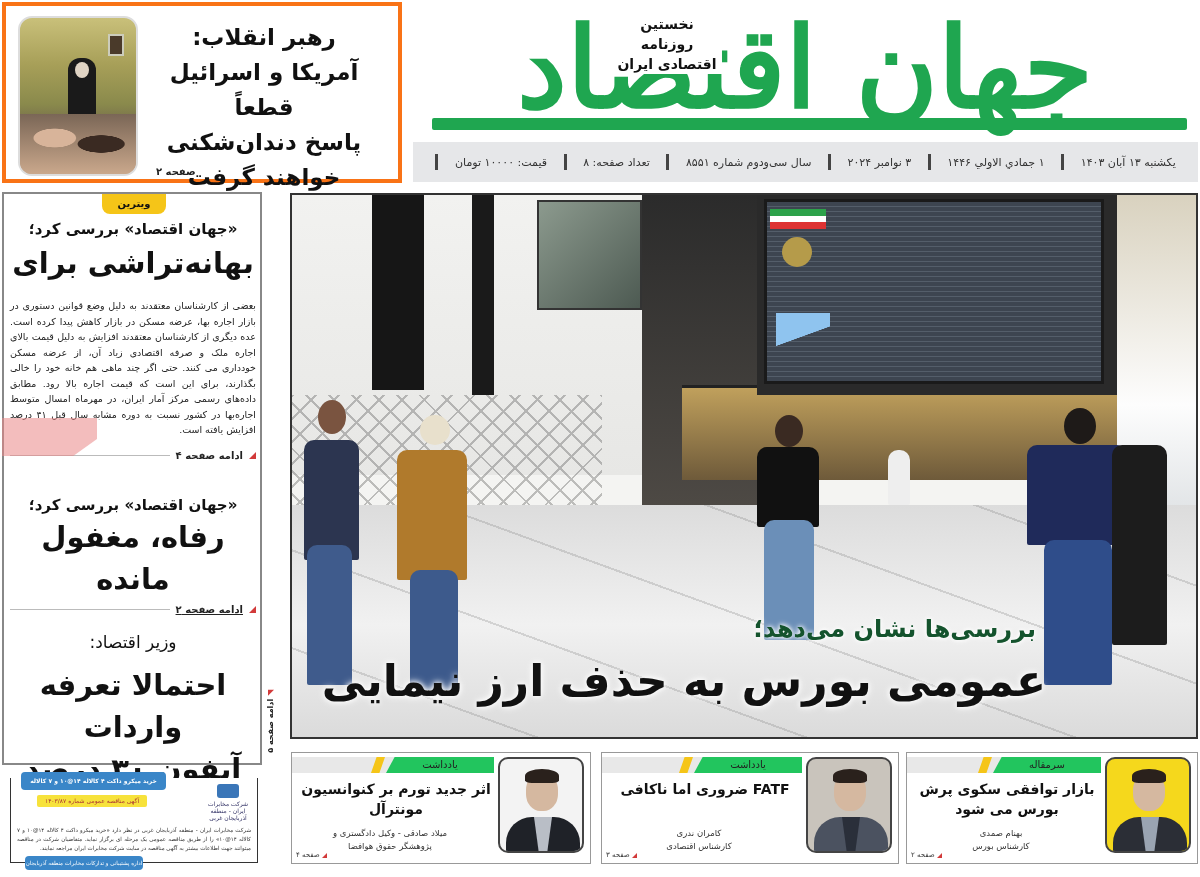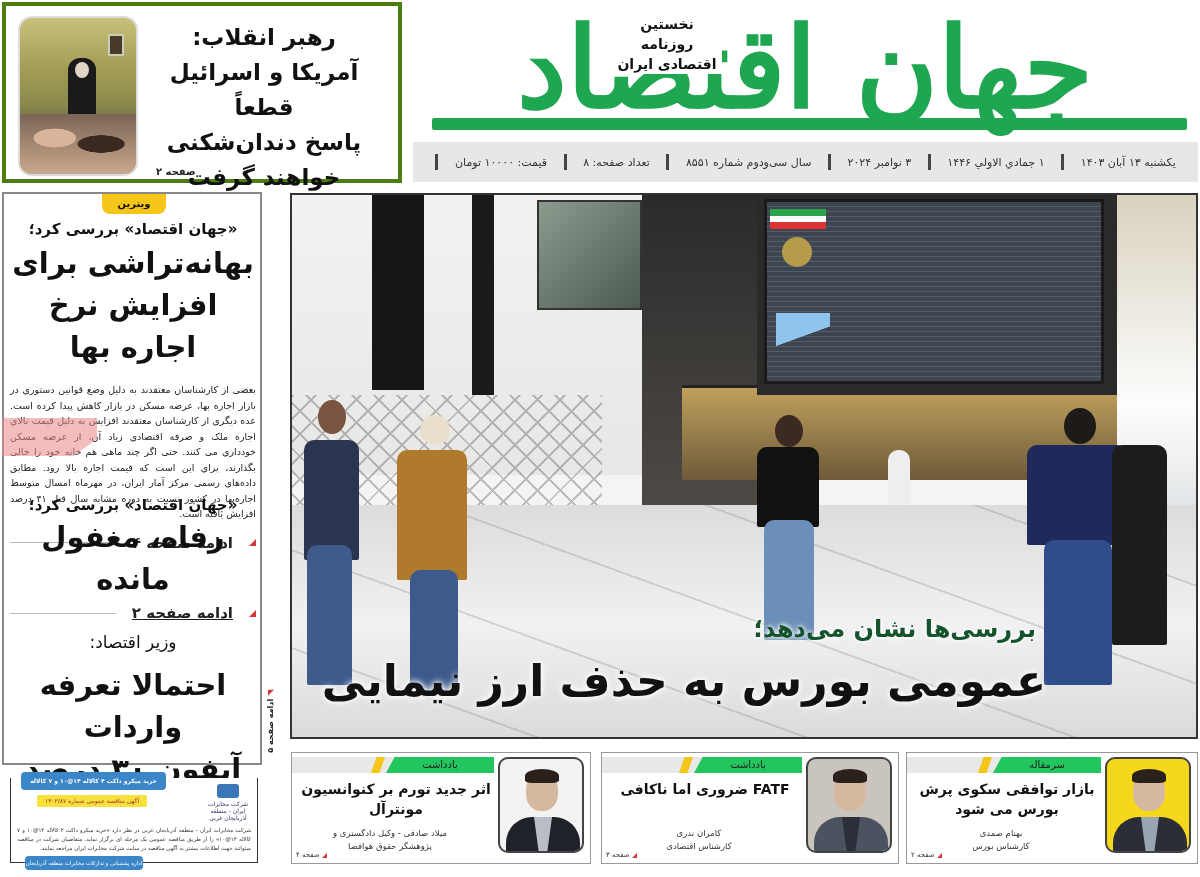--- a/index.html
+++ b/index.html
@@ -2,21 +2,21 @@
 <html><head>
   <meta charset="utf-8">
   <style>
     * { box-sizing: border-box; margin: 0; padding: 0; }
     html, body { width: 1200px; height: 877px; background: #ffffff; overflow: hidden; }
     body { position: relative; font-family: "DejaVu Sans", sans-serif; color: #111; direction: rtl; }
 
     
     .teaser {
       position: absolute; left: 2px; top: 2px; width: 400px; height: 181px;
-      border: 4px solid #4d7c0f; background: #fff;
+      border: 4px solid #f97316; background: #fff;
     }
     .teaser-photo {
       position: absolute; left: 12px; top: 10px; width: 120px; height: 160px;
       border-radius: 14px; overflow: hidden;
       background: linear-gradient(180deg, #c9c07a 0%, #a79f58 30%, #8a8a4c 55%, #6b5d4a 75%, #c9a98a 100%);
       border: 2px solid #ddd;
     }
     .teaser-photo .figure { position: absolute; left: 48px; top: 40px; width: 28px; height: 60px; background: #1a1a1a; border-radius: 12px 12px 4px 4px; }
     .teaser-photo .face { position: absolute; left: 55px; top: 44px; width: 14px; height: 16px; background: #e0d4c4; border-radius: 50%; }
     .teaser-photo .frame { position: absolute; left: 88px; top: 16px; width: 16px; height: 22px; background: #4a3a2a; border: 2px solid #ccb; }
@@ -55,22 +55,22 @@
     .tag-yellow {
       position: absolute; left: 98px; top: 0px; width: 64px; height: 20px;
       background: #f5c518; border-radius: 0 0 8px 8px; font-size: 10px; font-weight: bold;
       text-align: center; line-height: 20px; color: #111;
     }
     .story { position: absolute; left: 6px; width: 246px; text-align: center; }
     .kicker { font-size: 15px; font-weight: bold; color: #111; }
     .headline { font-size: 29px; font-weight: bold; line-height: 42px; color: #111; letter-spacing: -0.5px; }
     .body-text { font-size: 9.5px; line-height: 15.5px; text-align: justify; color: #222; }
     .more {
-      font-size: 15px; font-weight: bold; color: #222; text-align: right;
-      display: flex; align-items: center; gap: 16px;
+      font-size: 10px; font-weight: bold; color: #222; text-align: right;
+      display: flex; align-items: center; gap: 6px;
     }
     .more .tri { width: 0; height: 0; border-left: 7px solid transparent; border-bottom: 7px solid #d23a3a; }
     .more .rule { flex: 1; height: 1px; background: #bbb; }
     .ribbon {
       position: absolute; left: -2px; top: 224px; width: 95px; height: 38px;
       background: #e98787; opacity: 0.55; clip-path: polygon(0 0, 100% 0, 100% 55%, 75% 100%, 0 100%);
     }
 
     
     .ad {
@@ -213,21 +213,20 @@
   <span class="sep"></span>
 </div>
 
 <div class="leftcol">
   <div class="tag-yellow">ویترین</div>
 
   <div class="story" style="top:26px;">
     <div class="kicker">«جهان اقتصاد» بررسی کرد؛</div>
     <div class="headline" style="margin-top:4px;">
       <div>بهانه‌تراشی برای</div>
-      <div>افزایش نرخ اجاره بها</div>
     </div>
     <div class="body-text" style="margin-top:14px;">بعضی از کارشناسان معتقدند به دلیل وضع قوانین دستوری در بازار اجاره بها، عرضه مسکن در بازار کاهش پیدا کرده است. عده دیگری از کارشناسان معتقدند افزایش به دلیل قیمت بالای اجاره ملک و صرفه اقتصادی زیاد آن، از عرضه مسکن خودداری می کنند. حتی اگر چند ماهی هم خانه خود را خالی بگذارند، برای این است که قیمت اجاره بالا رود. مطابق داده‌های رسمی مرکز آمار ایران، در مهرماه امسال متوسط اجاره‌بها در کشور نسبت به دوره مشابه سال قبل ۴۱ درصد افزایش یافته است.</div>
     <div class="more" style="margin-top:12px;">
       <span class="tri"></span>
       <span>ادامه صفحه ۴</span>
       <span class="rule"></span>
     </div>
   </div>
   <div class="ribbon"></div>
 

